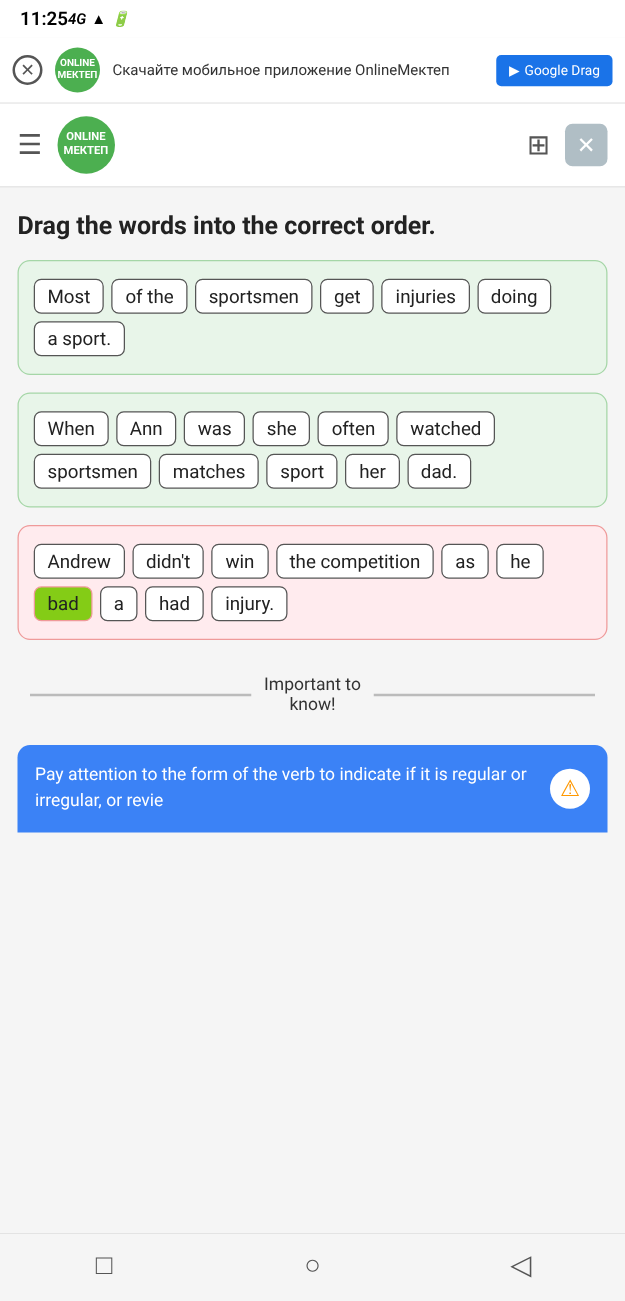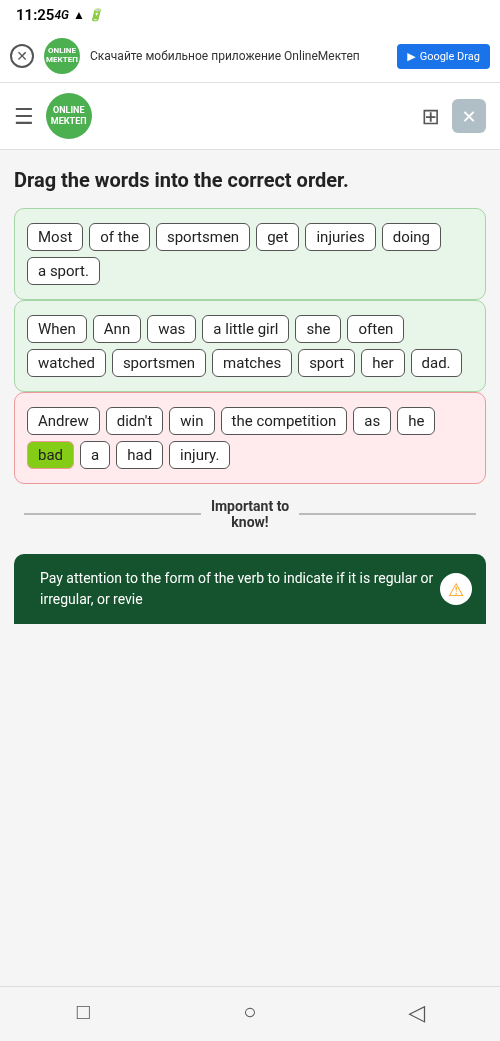--- a/index.html
+++ b/index.html
@@ -144,20 +144,21 @@
       font-size: 20px;
       font-weight: 700;
       color: #222;
       margin-bottom: 16px;
     }
 
     
     .sentence-card {
       border-radius: 10px;
       padding: 14px 12px;
+      margin-bottom: 14px;
     }
     .sentence-card.correct {
       background: #e8f5e9;
       border: 1.5px solid #a5d6a7;
     }
     .sentence-card.incorrect {
       background: #ffebee;
       border: 1.5px solid #ef9a9a;
     }
 
@@ -190,32 +191,32 @@
       padding: 14px 10px 10px;
       gap: 10px;
     }
     .important-line {
       flex: 1;
       height: 1.5px;
       background: #bbb;
     }
     .important-label {
       font-size: 14px;
-      font-weight: 700;
+      font-weight: 400;
       color: #333;
       text-align: center;
       white-space: nowrap;
     }
 
     
     .tip-banner {
-      background: #14532d;
+      background: #3b82f6;
       margin: 0 14px;
       border-radius: 10px 10px 0 0;
-      padding: 14px 50px 14px 26px;
+      padding: 14px 50px 14px 14px;
       font-size: 14px;
       color: white;
       position: relative;
       line-height: 1.5;
     }
     .tip-icon {
       position: absolute;
       right: 14px;
       top: 50%;
       transform: translateY(-50%);
@@ -302,21 +303,20 @@
       <div class="word-chip">doing</div>
       <div class="word-chip">a sport.</div>
     </div>
   </div>
 
   <div class="sentence-card correct">
     <div class="word-area">
       <div class="word-chip">When</div>
       <div class="word-chip">Ann</div>
       <div class="word-chip">was</div>
-      <div class="word-chip">a little girl</div>
       <div class="word-chip">she</div>
       <div class="word-chip">often</div>
       <div class="word-chip">watched</div>
       <div class="word-chip">sportsmen</div>
       <div class="word-chip">matches</div>
       <div class="word-chip">sport</div>
       <div class="word-chip">her</div>
       <div class="word-chip">dad.</div>
     </div>
   </div>

